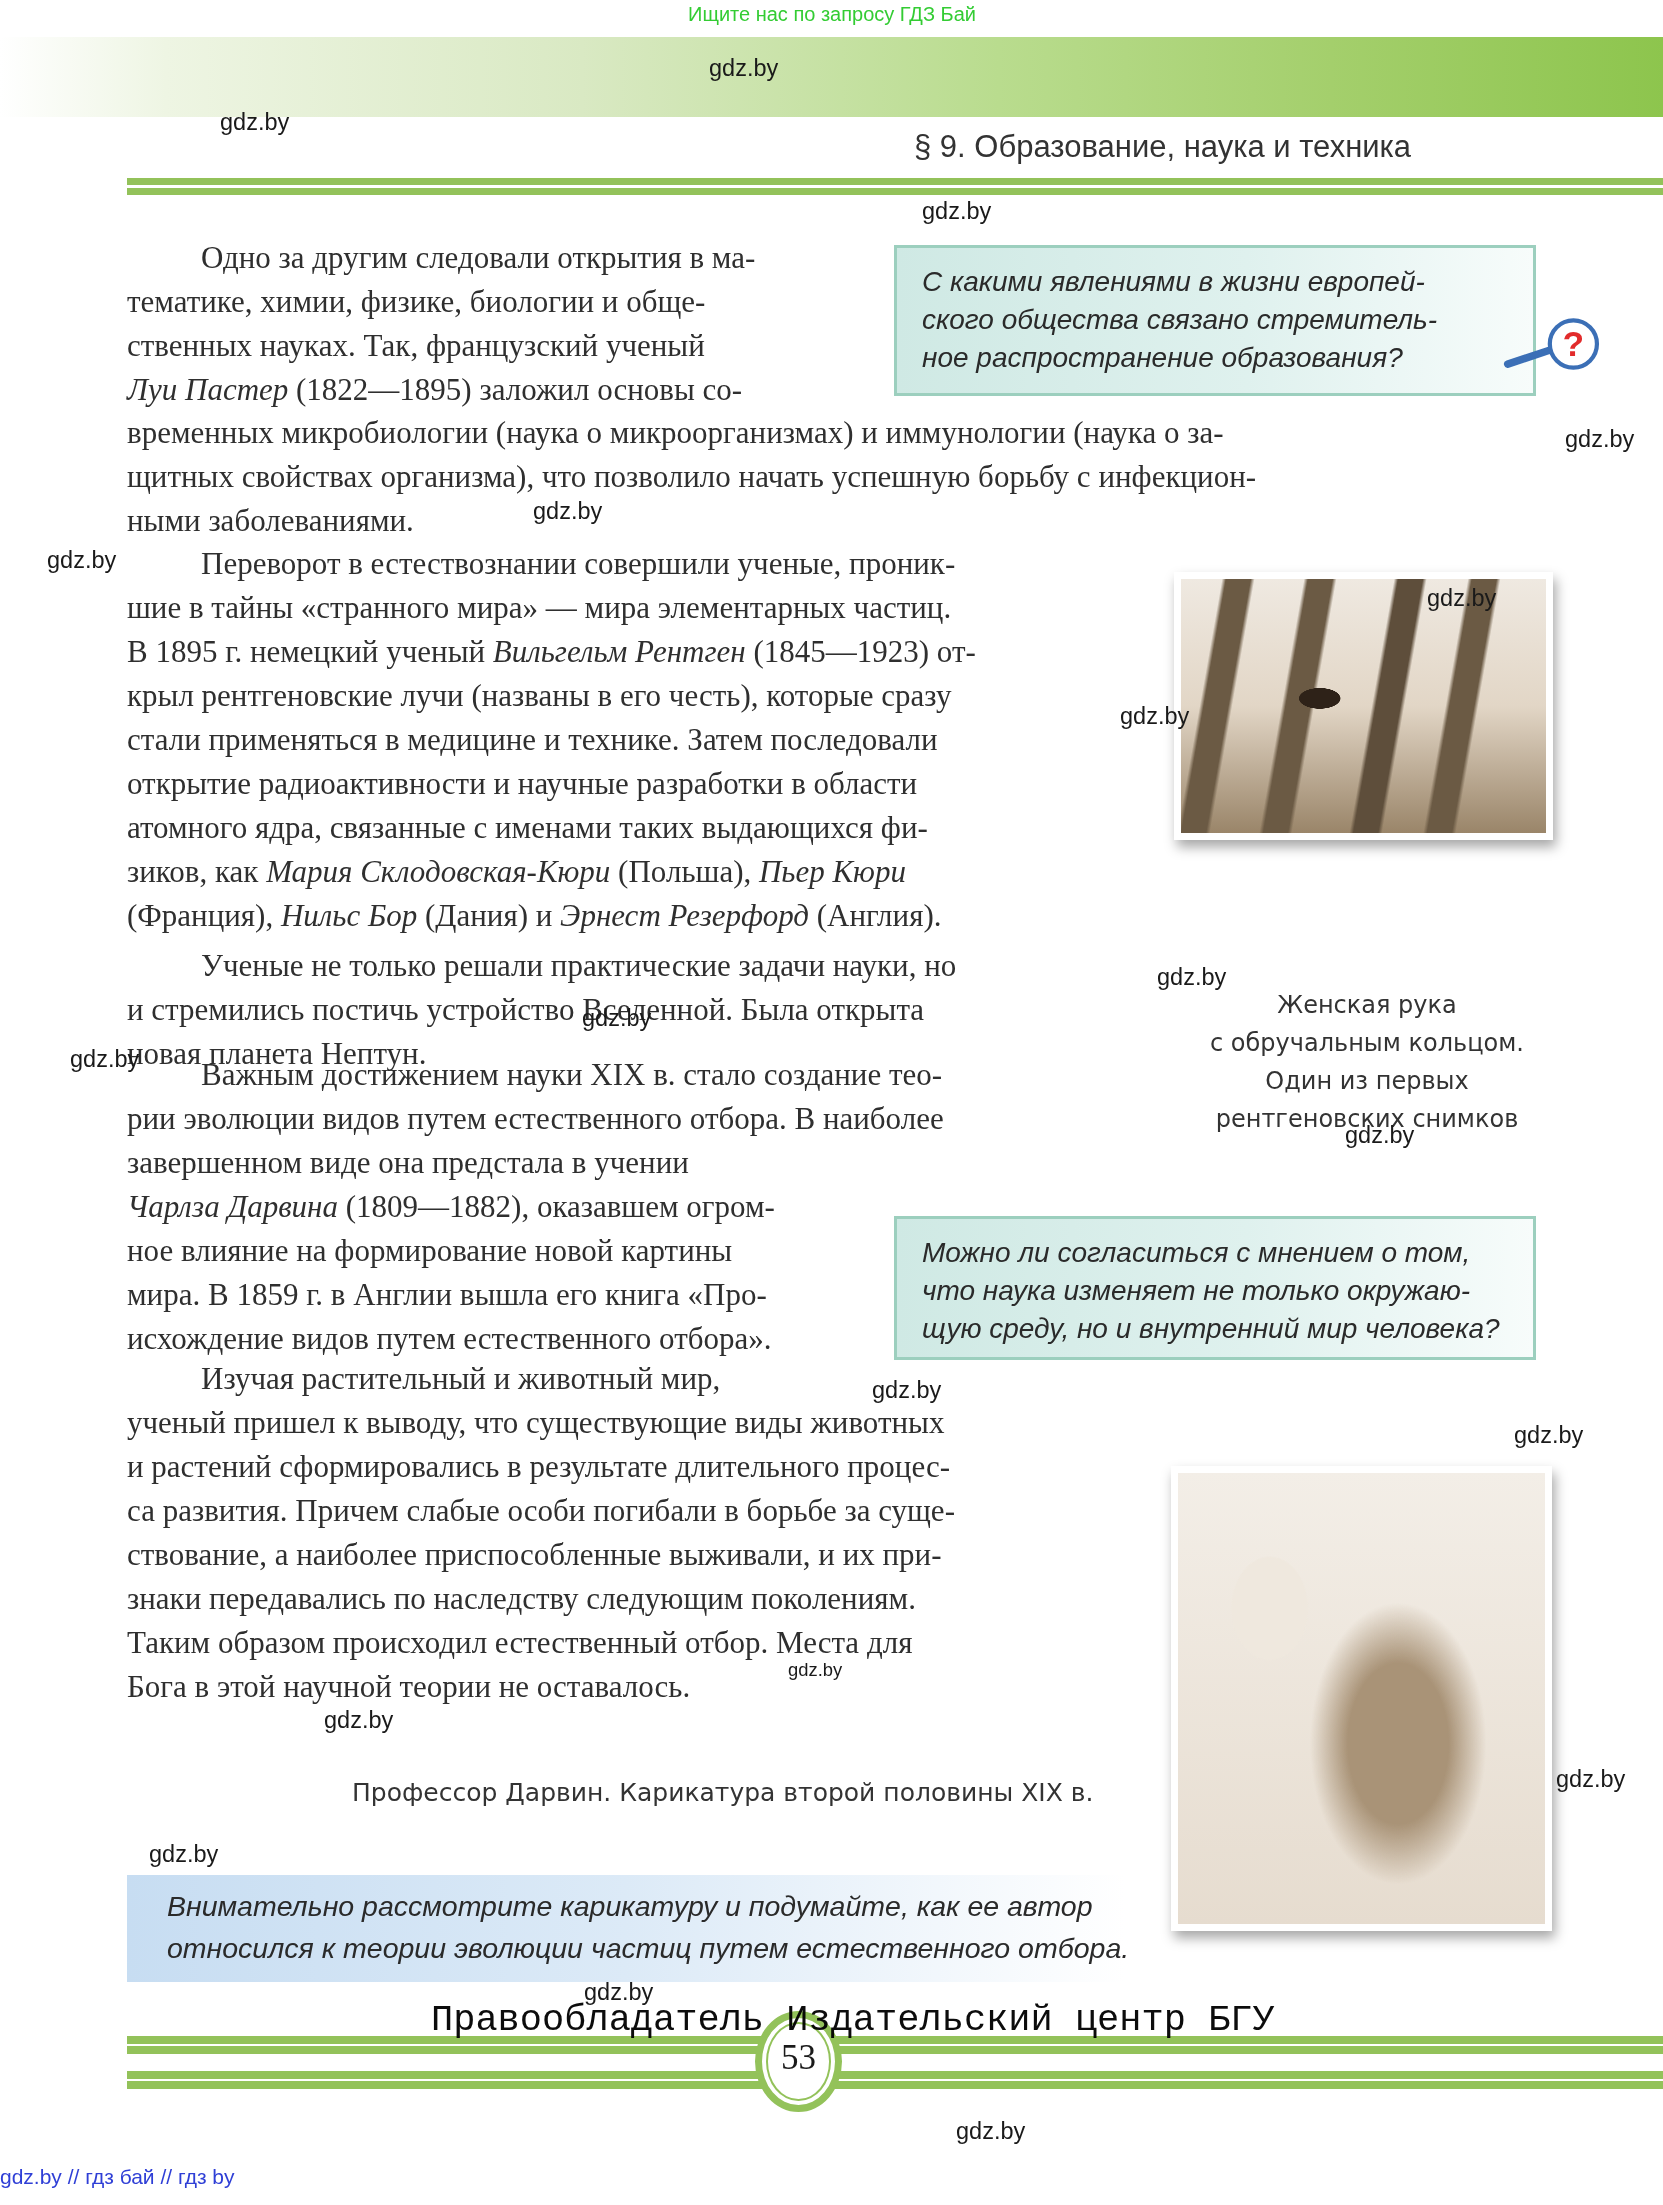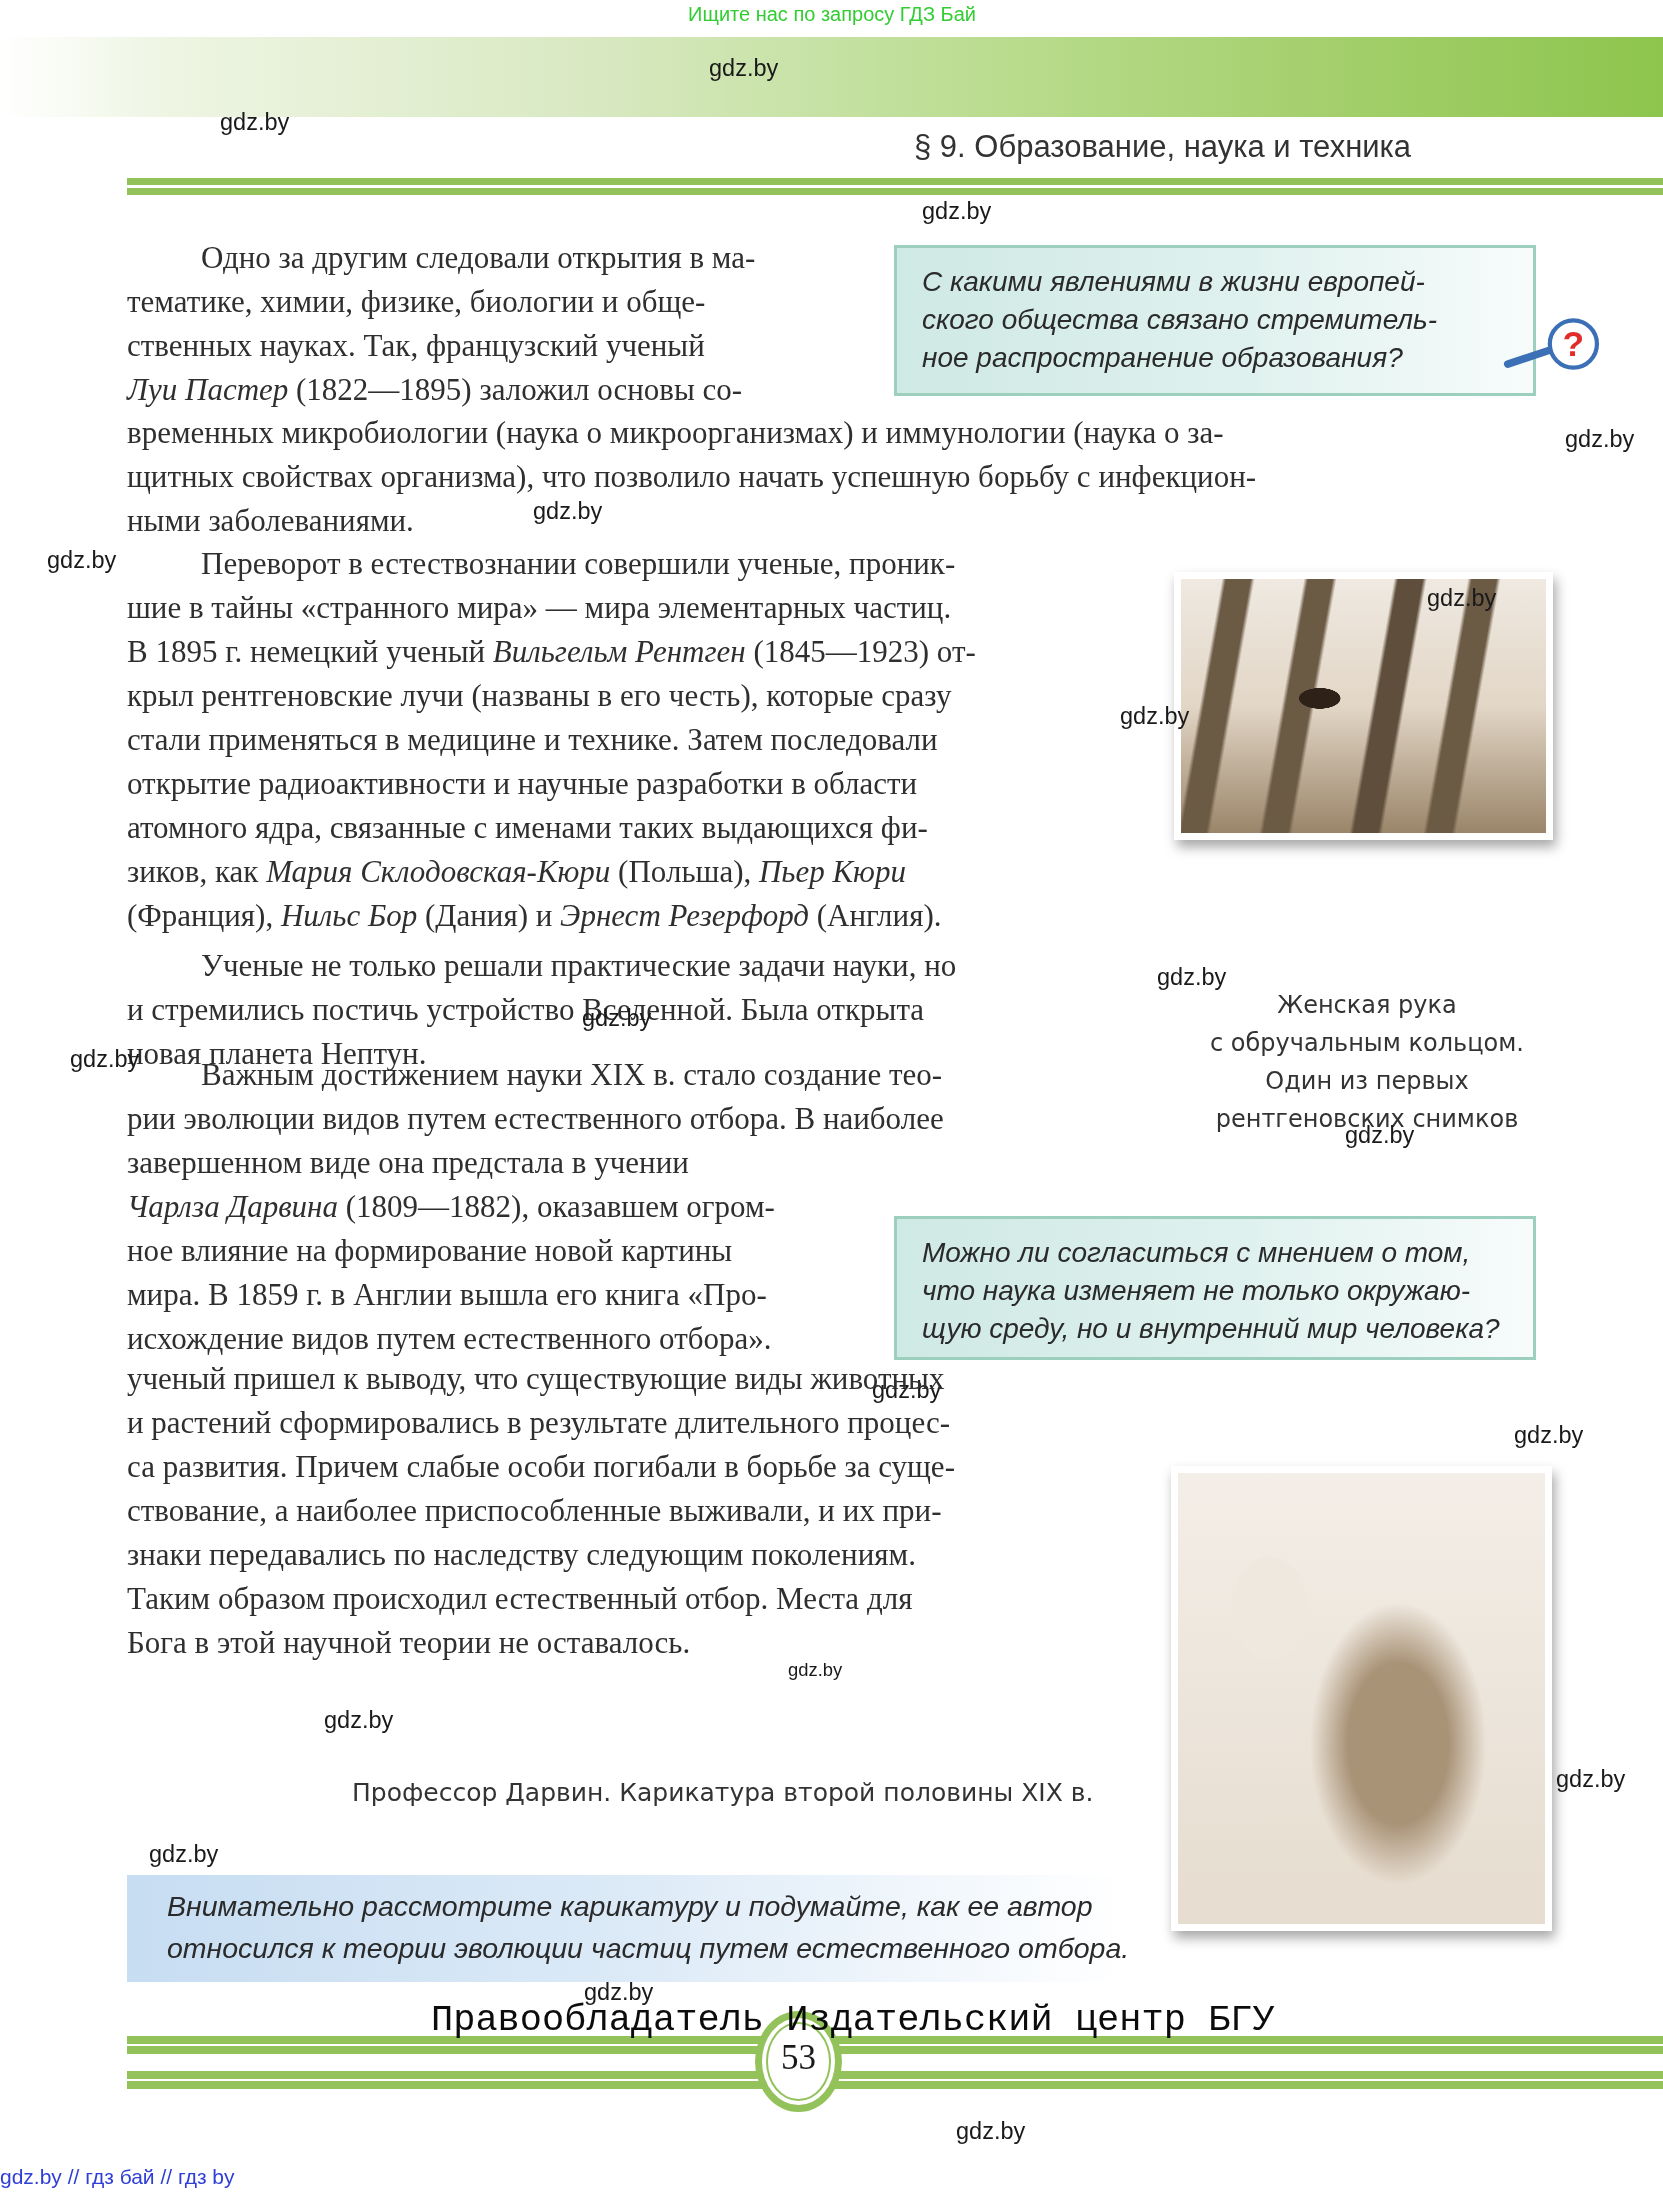--- a/index.html
+++ b/index.html
@@ -154,20 +154,21 @@
 </div>
 
 <div class="abs qbox" style="left:894px;top:1216px;width:642px;height:144px;">
   <span class="line">Можно ли согласиться с мнением о том,</span>
   <span class="line">что наука изменяет не только окружаю-</span>
   <span class="line">щую среду, но и внутренний мир человека?</span>
 </div>
 <div class="abs wm" style="left:872px;top:1377px;">gdz.by</div>
 
 <div class="abs para" style="left:127px;top:1357px;width:998px;">
+  <span class="line indent">Изучая растительный и животный мир,</span>
   <span class="line">ученый пришел к выводу, что существующие виды животных</span>
   <span class="line">и растений сформировались в результате длительного процес-</span>
   <span class="line">са развития. Причем слабые особи погибали в борьбе за суще-</span>
   <span class="line">ствование, а наиболее приспособленные выживали, и их при-</span>
   <span class="line">знаки передавались по наследству следующим поколениям.</span>
   <span class="line">Таким образом происходил естественный отбор. Места для</span>
   <span class="line">Бога в этой научной теории не оставалось.</span>
 </div>
 <div class="abs wm-sm" style="left:788px;top:1659px;">gdz.by</div>
 <div class="abs wm" style="left:324px;top:1707px;">gdz.by</div>

